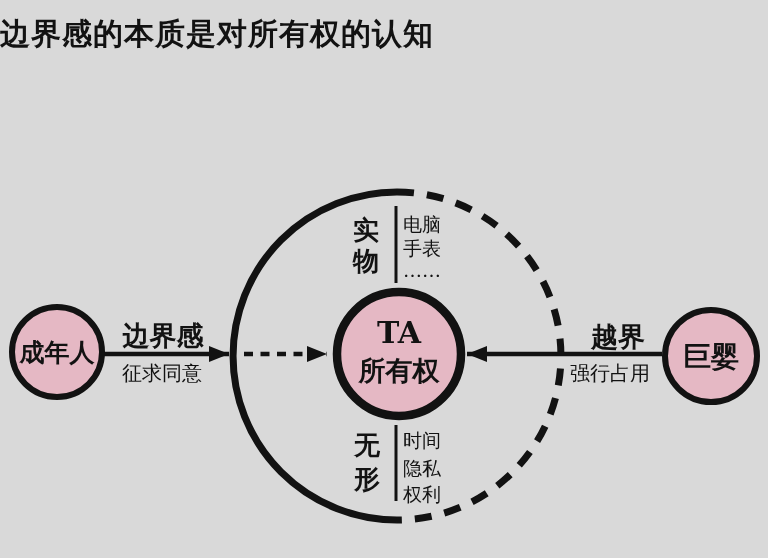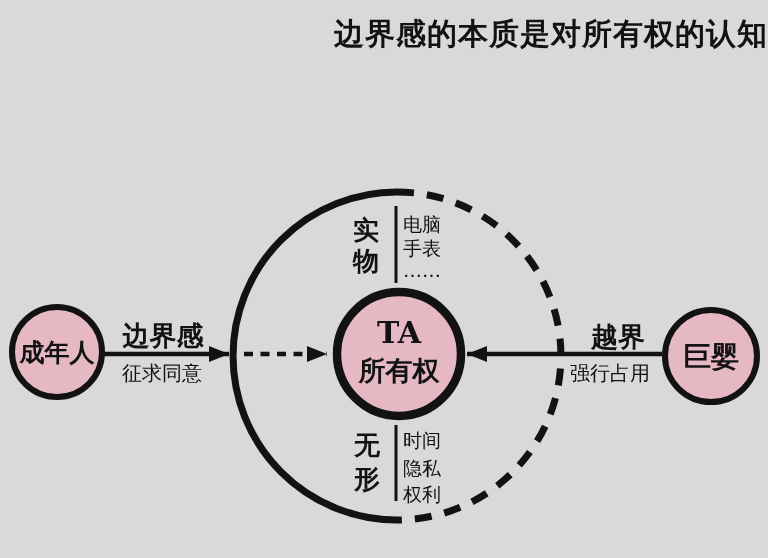--- a/index.html
+++ b/index.html
@@ -17,21 +17,21 @@
     width:768px;
     height:558px;
     background:var(--bg);
     overflow:hidden;
   }
   .title{
     position:absolute;
     top:14px;
     left:0;
     width:100%;
-    text-align:right;
+    text-align:left;
     font-size:30px;
     font-weight:bold;
     color:var(--ink);
     letter-spacing:1px;
   }
   svg{position:absolute;left:0;top:0;}
   svg text{
     fill:var(--ink);
     font-family:"DejaVu Serif","Liberation Serif",serif;
   }

